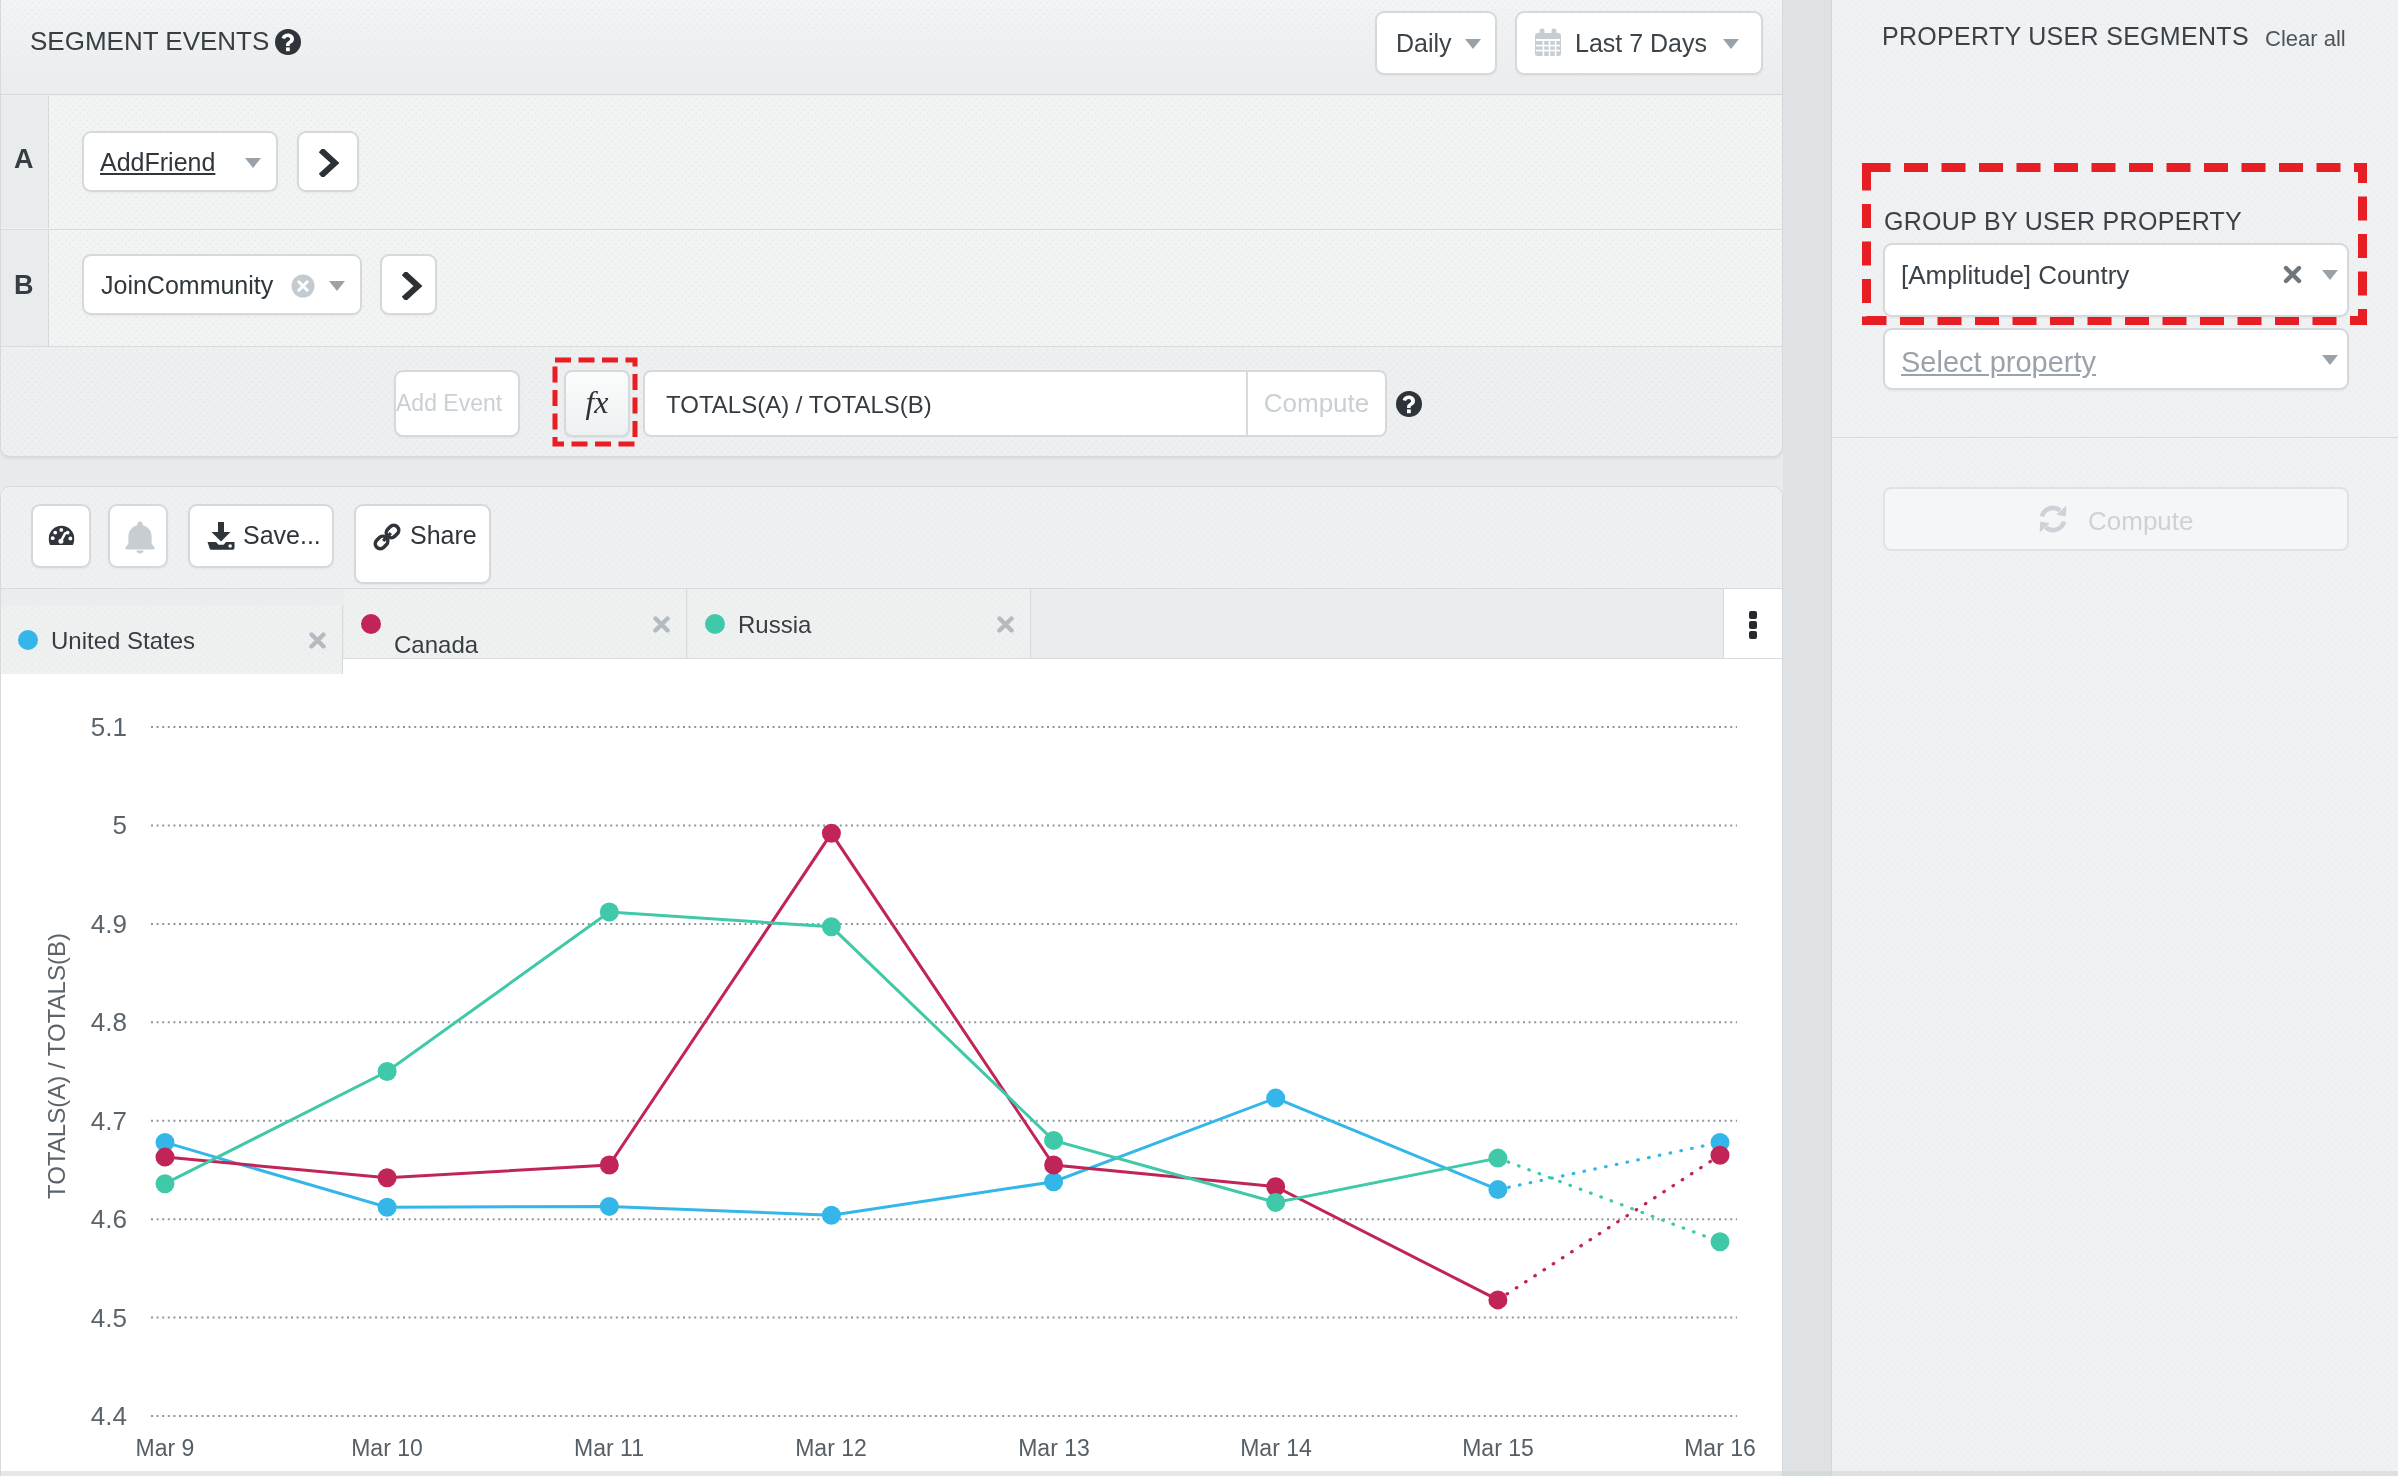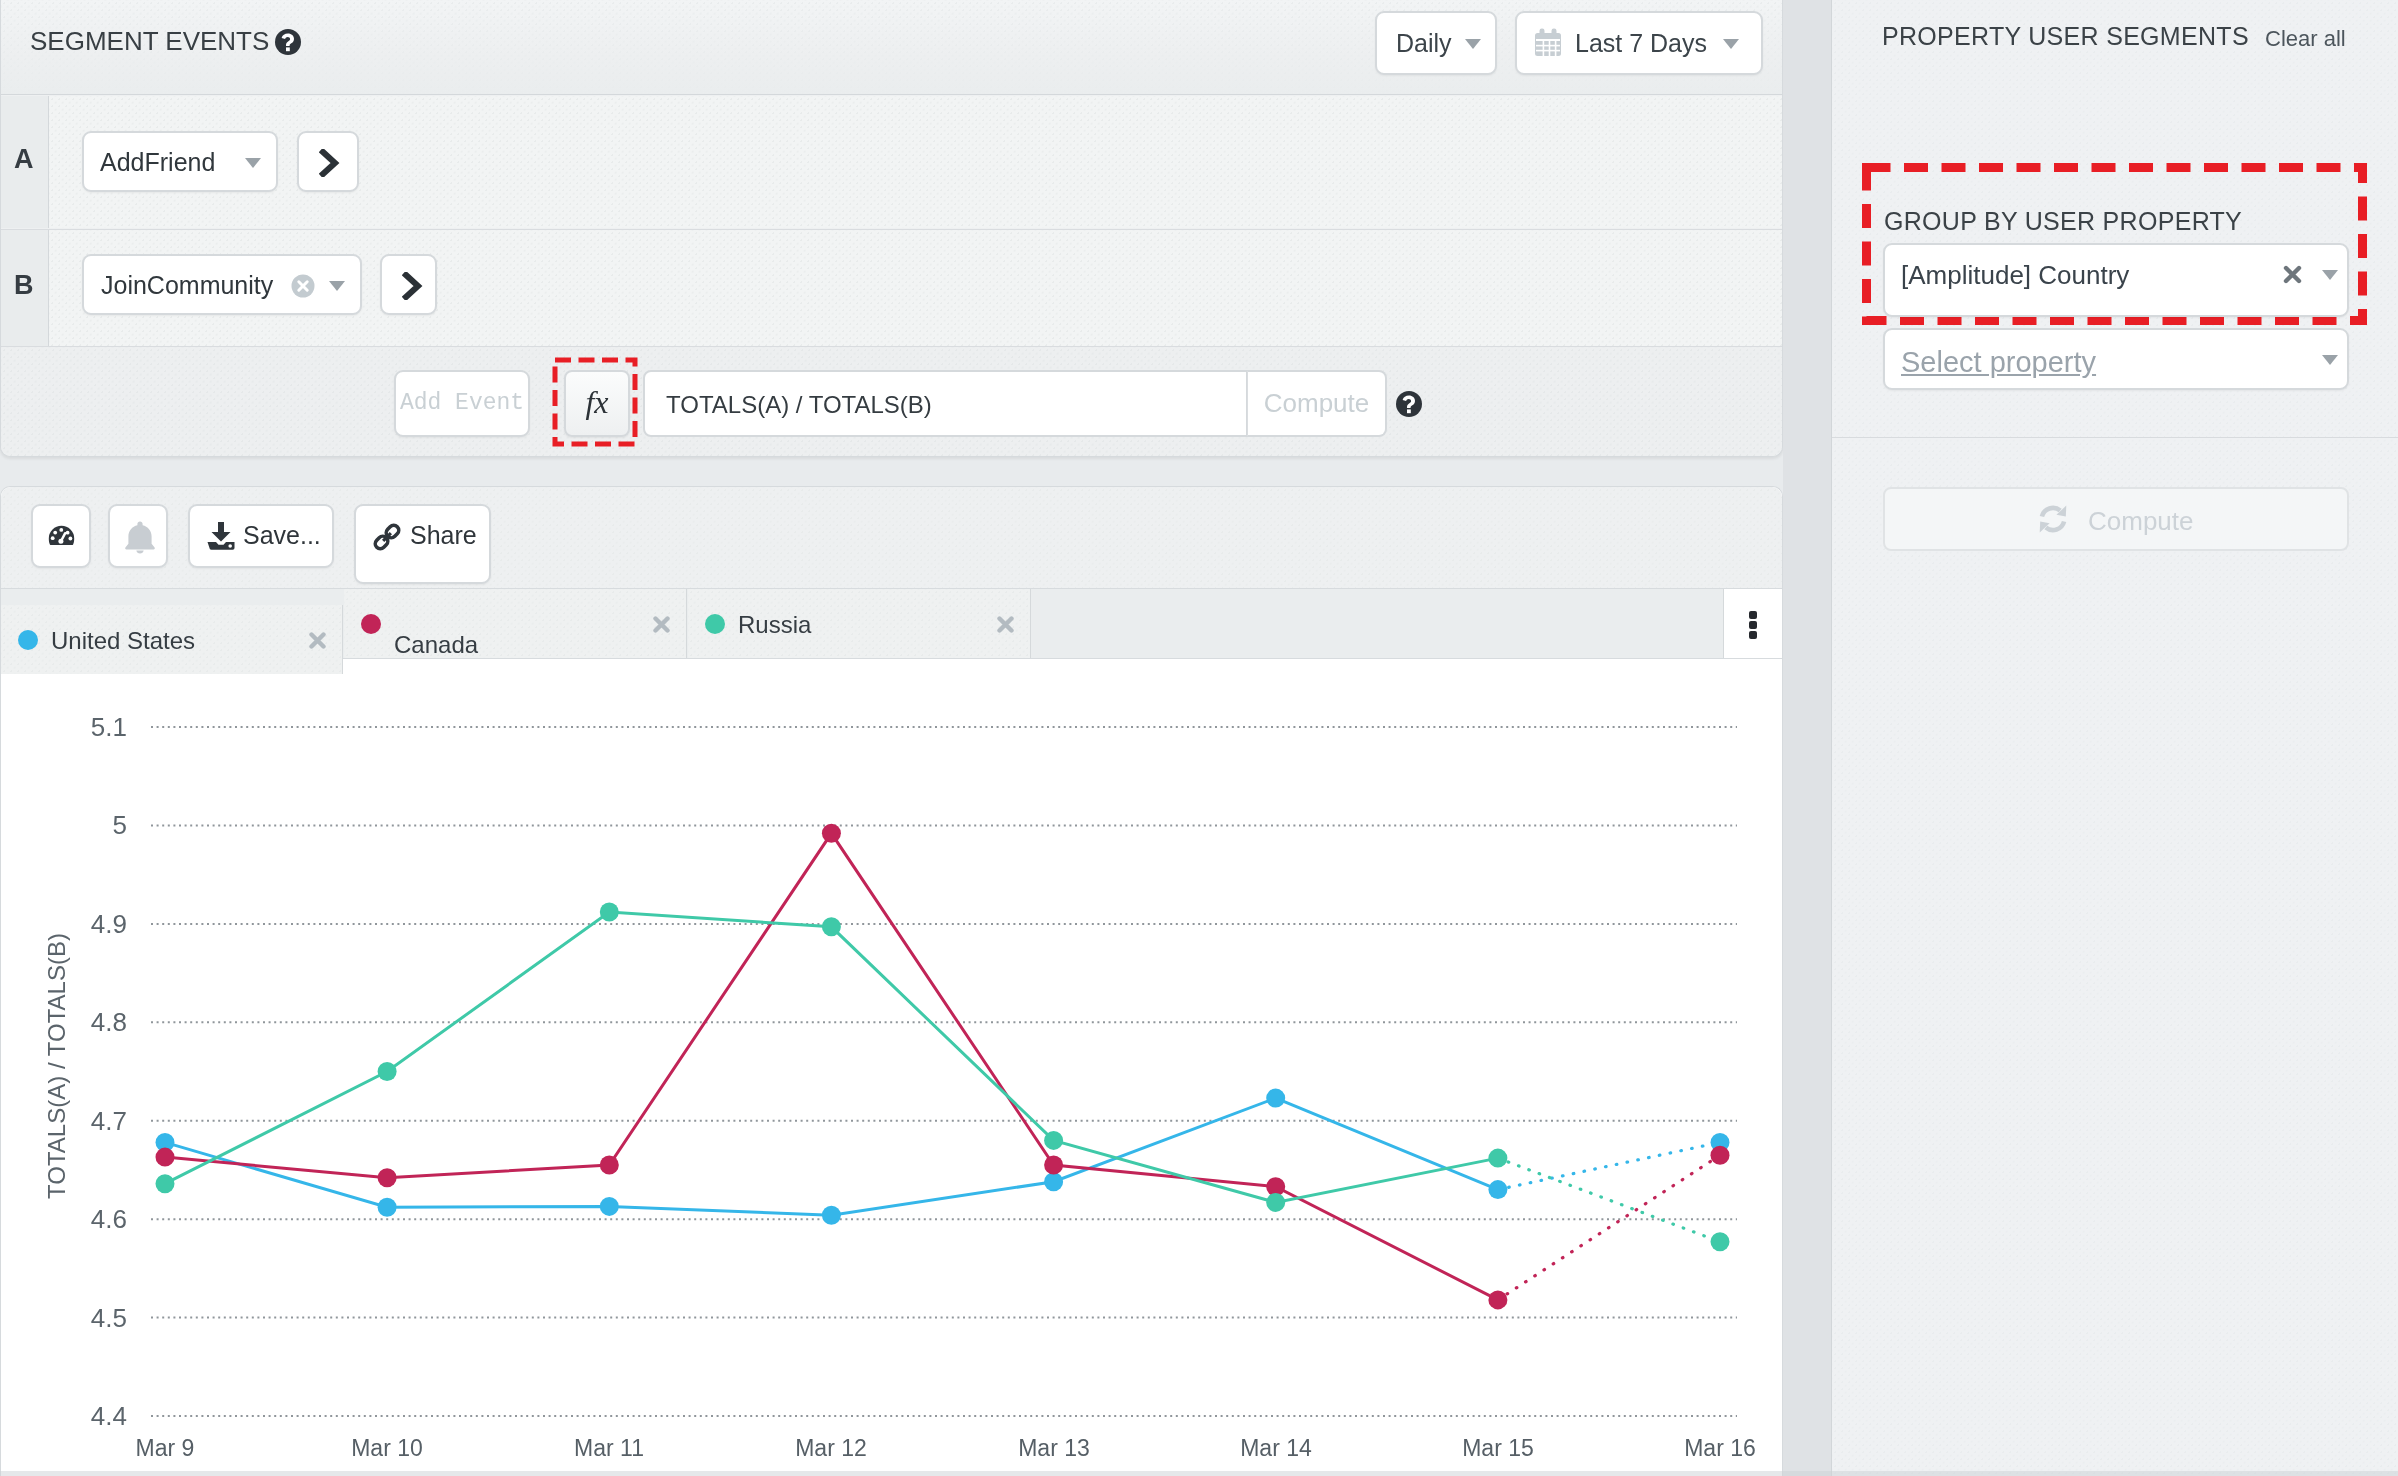--- a/index.html
+++ b/index.html
@@ -47,21 +47,21 @@
       <span class="abs" style="left:58px; top:16px; font-size:25px; color:#3c444a;">Last 7 Days</span>
       <div class="caret abs" style="left:206px; top:26px;"></div>
     </div>
   </div>
 
   <div class="abs" style="left:0; top:96px; width:100%; height:132px;">
     <div class="abs" style="left:0; top:0; width:47px; height:100%; background:#e9eced;"></div>
     <div class="abs dots" style="left:47px; top:0; right:0; height:100%; border-left:1px solid #d4d8db;"></div>
     <span class="abs" style="left:13px; top:48px; font-size:27px; font-weight:bold; color:#363d43;">A</span>
     <div class="btn abs" style="left:81px; top:35px; width:196px; height:61px;">
-      <span class="abs" style="left:16px; top:15px; font-size:25px; color:#30373c;">AddFriend</span>
+      <span class="abs" style="left:16px; top:15px; font-size:25px; color:#30373c;text-decoration:underline;">AddFriend</span>
       <div class="caret abs" style="left:161px; top:25px;"></div>
     </div>
     <div class="btn abs" style="left:296px; top:35px; width:62px; height:61px;">
       <svg class="abs" style="left:20px; top:16px;" width="22" height="28" viewBox="0 0 22 28">
         <polyline points="4,3 16,14 4,25" fill="none" stroke="#2b3136" stroke-width="6" stroke-linecap="square"></polyline>
       </svg>
     </div>
   </div>
 
   <div class="abs" style="left:0; top:229px; width:100%; height:117px; border-top:1px solid #d9dcdf;">
@@ -77,21 +77,21 @@
       <div class="caret abs" style="left:245px; top:25px;"></div>
     </div>
     <div class="btn abs" style="left:379px; top:24px; width:57px; height:61px;">
       <svg class="abs" style="left:20px; top:16px;" width="22" height="28" viewBox="0 0 22 28">
         <polyline points="4,3 16,14 4,25" fill="none" stroke="#2b3136" stroke-width="6" stroke-linecap="square"></polyline>
       </svg>
     </div>
   </div>
 
   <div class="abs" style="left:0; top:346px; width:100%; height:110px; background-color:#edeff0; background-image:radial-gradient(#e5e8e9 1px, transparent 1px), radial-gradient(#e5e8e9 1px, transparent 1px); background-size:7px 7px; background-position:0 0,3.5px 3.5px; border-top:1px solid #d9dcdf; border-radius:0 0 10px 10px;">
-    <div class="btn abs" style="left:393px; top:23px; width:136px; height:67px; text-align:center;font-family:Liberation Mono, monospace;">
+    <div class="btn abs" style="left:393px; top:23px; width:126px; height:67px; text-align:left;">
       <span style="font-size:23px; color:#c9d0d4; line-height:63px;">Add Event</span>
     </div>
 
     <div class="abs" style="left:563px; top:23px; width:66px; height:67px; background:linear-gradient(#fbfcfc,#eef0f1); border:2px solid #d5d9dc; border-radius:8px; box-shadow:0 1px 2px rgba(0,0,0,0.06); text-align:center;">
       <span style="font-family:'Liberation Serif',serif; font-style:italic; font-size:32px; color:#2c3237; line-height:60px;">fx</span>
     </div>
 
     <svg class="abs" style="left:551px; top:10px;" width="86" height="92" viewBox="0 0 86 92">
       <rect x="3" y="3" width="80" height="84" fill="none" stroke="#e81e25" stroke-width="5" stroke-dasharray="16 7.5"></rect>
     </svg>

